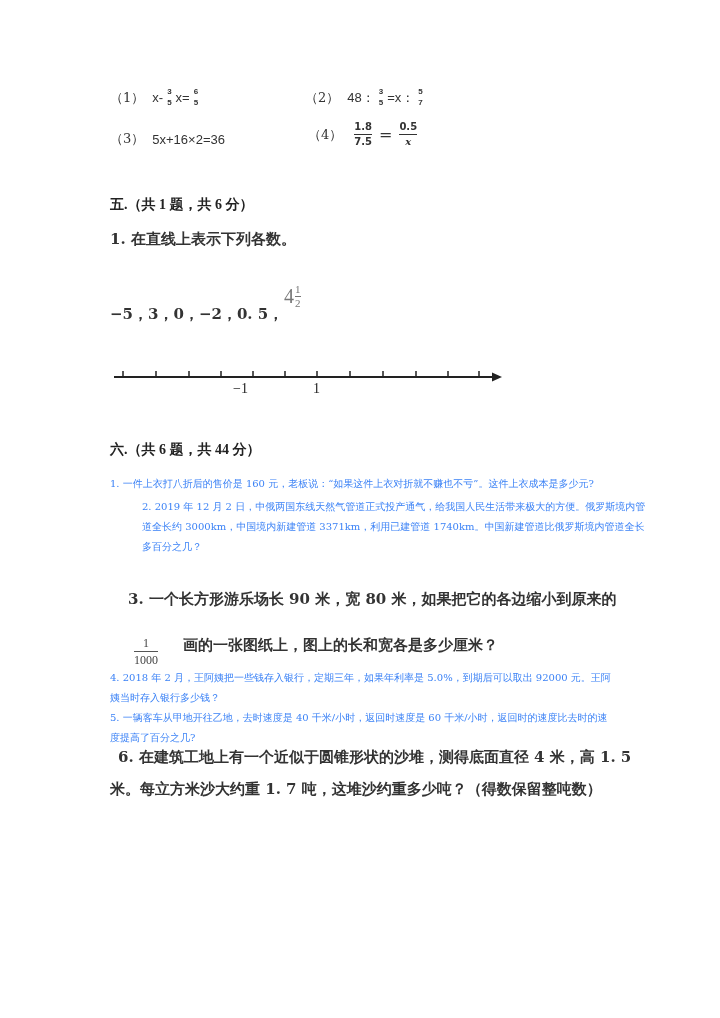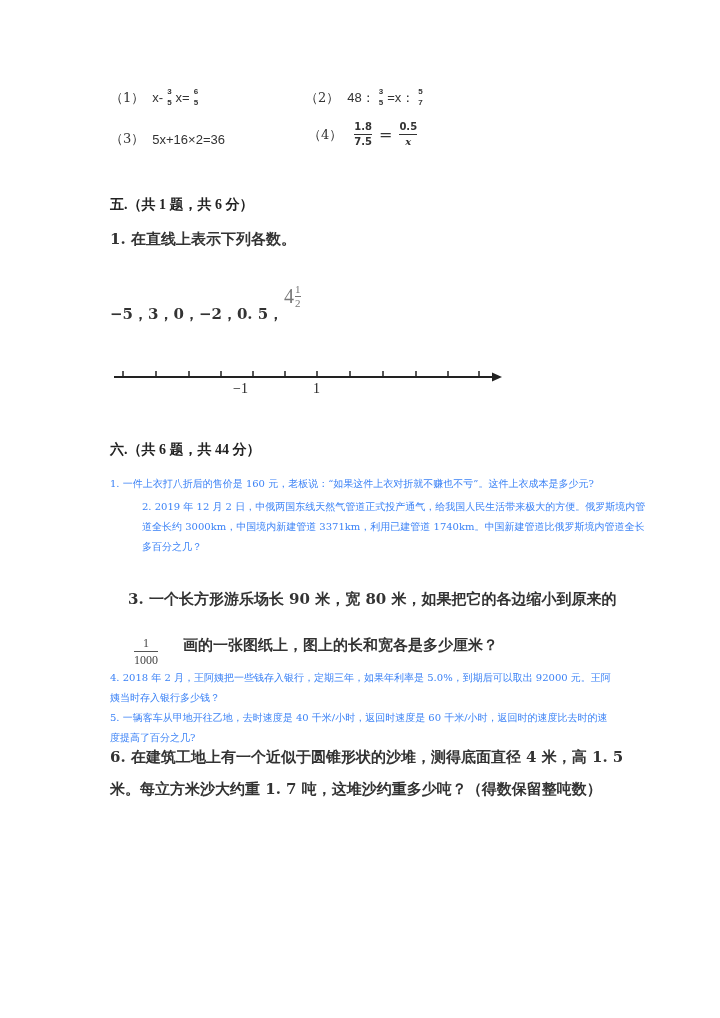--- a/index.html
+++ b/index.html
@@ -128,14 +128,14 @@
   <span class="frac serif">
     <span>1</span>
       <span class="bar"></span>
       <span>1000</span>
   </span>
 </div>
 <div class="abs line-text" style="left:183px; top:636px;">画的一张图纸上，图上的长和宽各是多少厘米？</div>
 
 <div class="abs para" style="left:110px; top:668px; width:505px;">4. 2018 年 2 月，王阿姨把一些钱存入银行，定期三年，如果年利率是 5.0%，到期后可以取出 92000 元。王阿姨当时存入银行多少钱？</div>
 <div class="abs para" style="left:110px; top:708px; width:505px;">5. 一辆客车从甲地开往乙地，去时速度是 40 千米/小时，返回时速度是 60 千米/小时，返回时的速度比去时的速度提高了百分之几?</div>
-<div class="abs line-text" style="left:110px; top:748px;">6. 在建筑工地上有一个近似于圆锥形状的沙堆，测得底面直径 4 米，高 1. 5</div>
+<div class="abs line-text" style="left:118px; top:748px;">6. 在建筑工地上有一个近似于圆锥形状的沙堆，测得底面直径 4 米，高 1. 5</div>
 <div class="abs line-text" style="left:110px; top:780px;">米。每立方米沙大约重 1. 7 吨，这堆沙约重多少吨？（得数保留整吨数）</div>
 
 </body></html>

